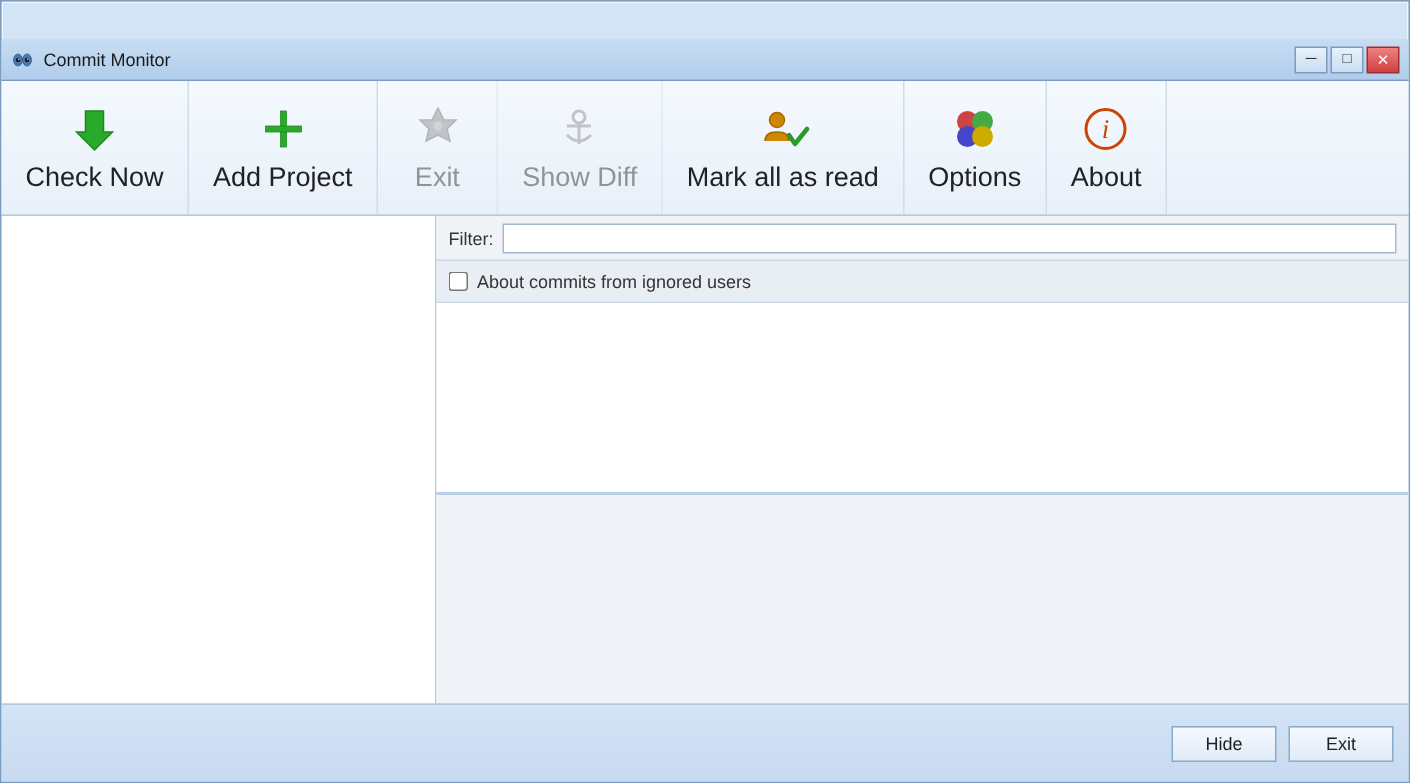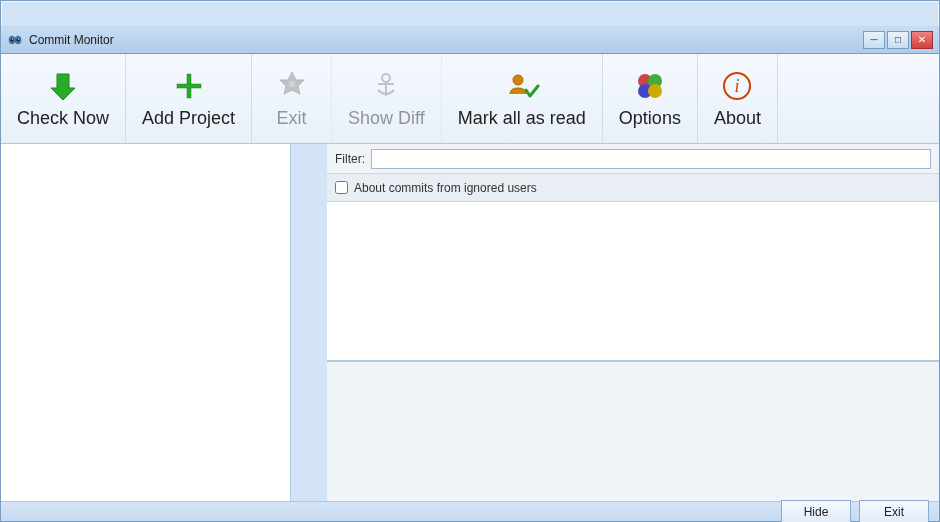--- a/index.html
+++ b/index.html
@@ -138,21 +138,20 @@
       border-right: 1px solid #b0c8e0;
       flex-shrink: 0;
     }
 
     
     .right-panel {
       flex: 1;
       display: flex;
       flex-direction: column;
       background: #f0f4f8;
-      margin-left: 36px;
     }
 
     
     .filter-bar {
       height: 30px;
       background: #f0f4f8;
       border-bottom: 1px solid #c8d8e8;
       display: flex;
       align-items: center;
       padding: 0 8px;
@@ -223,21 +222,21 @@
       background: #f0f4f8;
       border-left: 1px solid #c8d8e8;
     }
     .detail-panel::-webkit-scrollbar-thumb {
       background: #c0d0e0;
       border: 1px solid #a0b8d0;
     }
 
     
     .bottom-bar {
-      height: 20px;
+      height: 52px;
       background: linear-gradient(to bottom, #d4e4f7, #c8daf0);
       border-top: 1px solid #b0c8e0;
       display: flex;
       align-items: center;
       justify-content: flex-end;
       padding: 0 10px;
       gap: 8px;
     }
 
     .bottom-btn {

